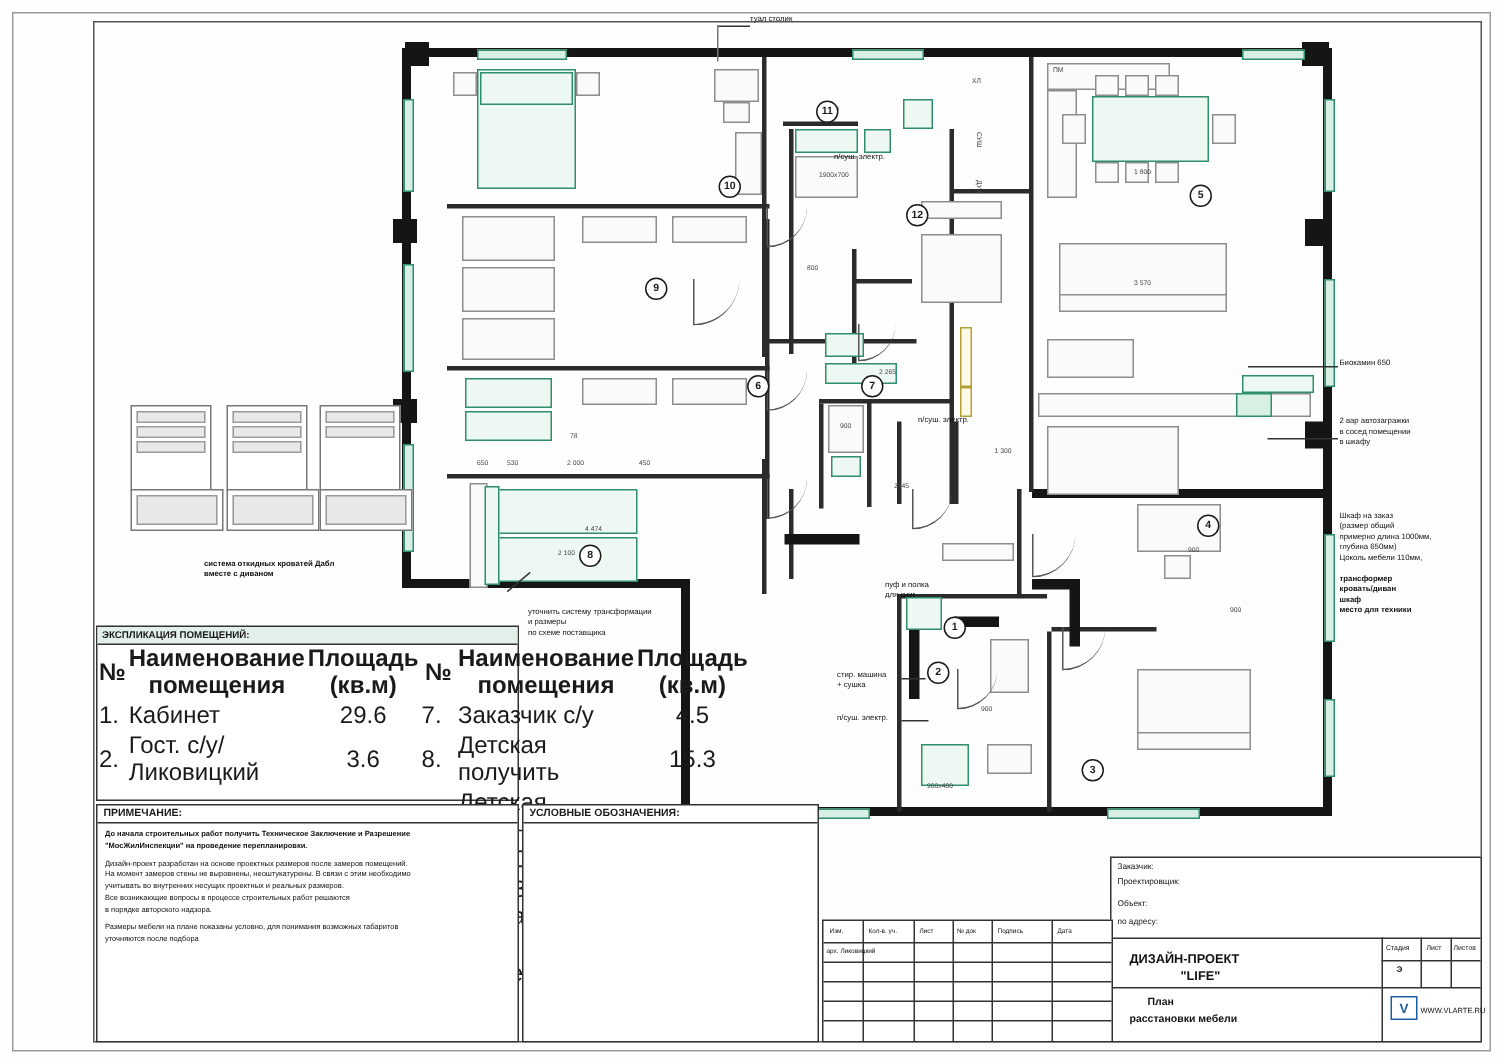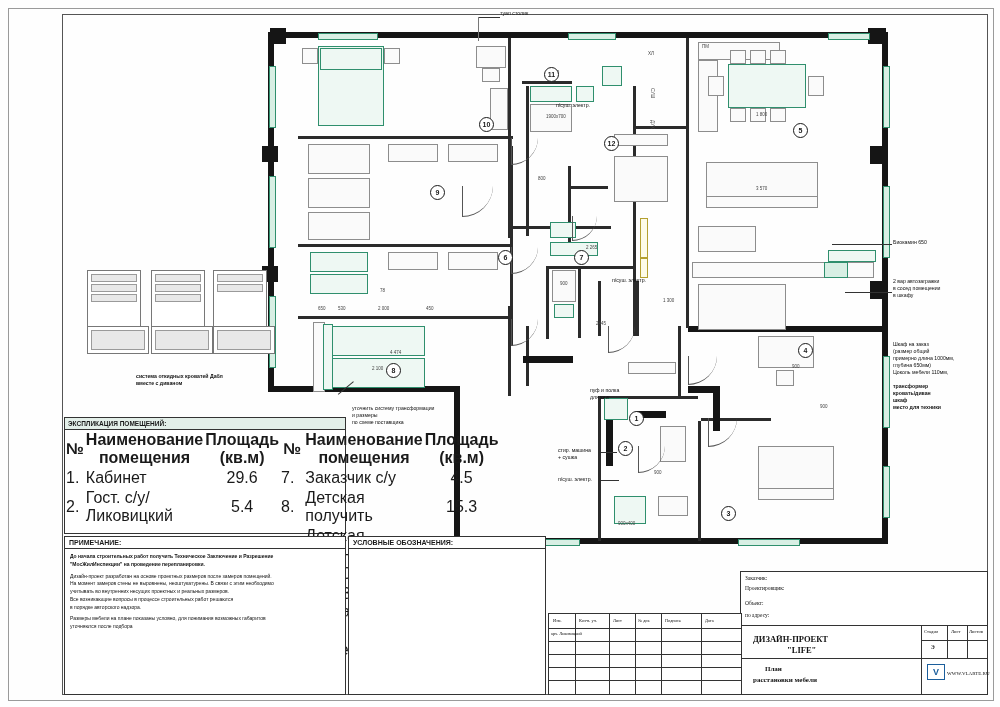--- a/index.html
+++ b/index.html
@@ -35,21 +35,21 @@
   .bedfig .fr{position:absolute;border:0.8px solid #777;background:#fff;}
   .bedfig .sh{position:absolute;background:#e8e8e8;border:0.6px solid #9a9a9a;}
   .tbl-title{font-size:6.5px;font-weight:bold;padding:2px 3px;background:#e3efe9;border-bottom:1px solid #333;}
 
   .block{position:absolute;border:1px solid #333;background:#fff;}
   .block-head{font-size:7px;font-weight:bold;padding:2px 4px;border-bottom:1px solid #333;}
   .block-body{font-size:5px;line-height:1.55;padding:4px 5px;color:#111;}
 
   
   .tb{position:absolute;border:1px solid #333;background:#fff;}
-  .tb-cell{position:absolute;font-size:5.5px;color:#111;font-family:Liberation Serif, serif;}
+  .tb-cell{position:absolute;font-size:5.5px;color:#111;}
   .tb-line{position:absolute;background:#333;}
   .logo{position:absolute;width:16px;height:14px;border:1px solid #1b5e9c;
         display:flex;align-items:center;justify-content:center;
         color:#1b5e9c;font-weight:bold;font-size:9px;background:#fff;}
   .big{font-size:8.5px;font-weight:bold;}
   .mid{font-size:7px;font-weight:bold;}
 </style>
 </head>
 <body>
 
@@ -316,21 +316,21 @@
         <td>1.</td>
         <td>Кабинет</td>
         <td style="text-align:center">29.6</td>
         <td>7.</td>
         <td>Заказчик с/у</td>
         <td style="text-align:center">4.5</td>
       </tr>
       <tr>
         <td>2.</td>
         <td>Гост. с/у/Ликовицкий</td>
-        <td style="text-align:center">5.4</td>
+        <td style="text-align:center">3.6</td>
         <td>8.</td>
         <td>Детская получить</td>
         <td style="text-align:center">15.3</td>
       </tr>
       <tr>
         <td>3.</td>
         <td>Караоке</td>
         <td style="text-align:center">17.7</td>
         <td>9.</td>
         <td>Детская Учебная</td>

